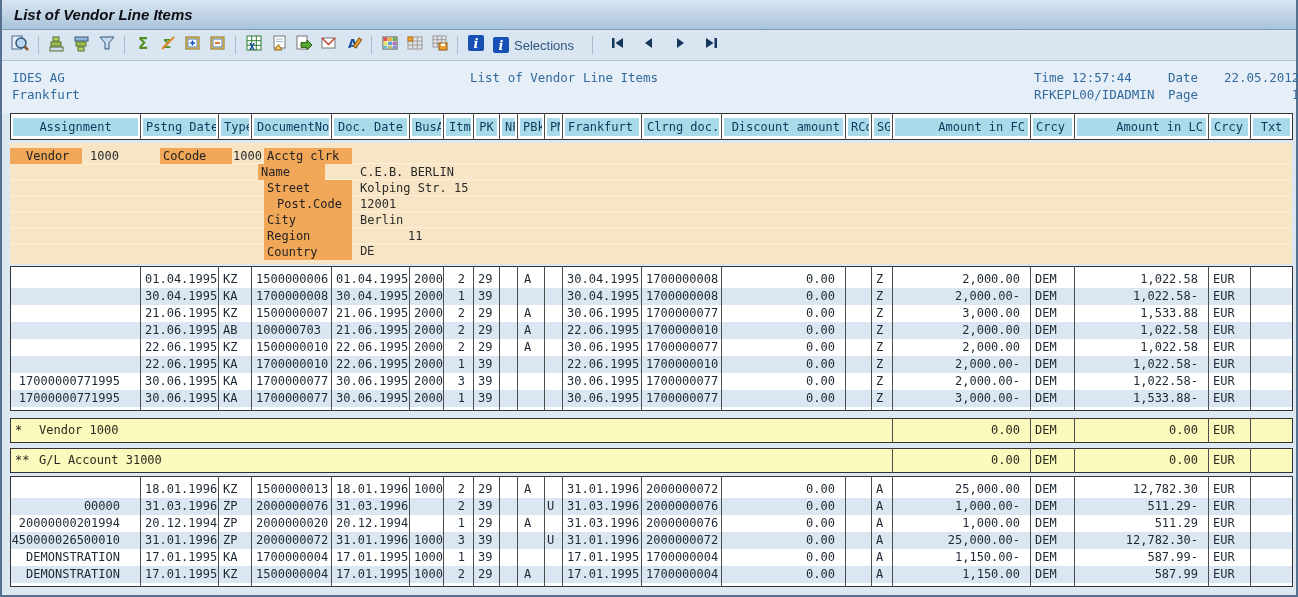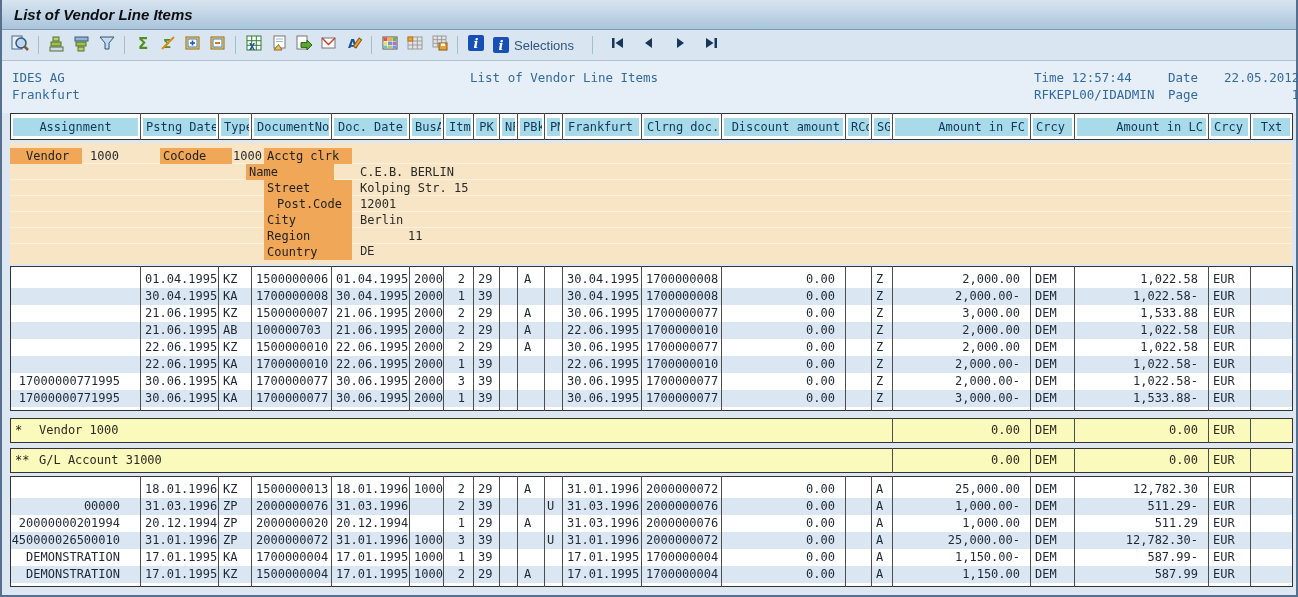--- a/index.html
+++ b/index.html
@@ -358,21 +358,21 @@
 
     <div class="vendor-band">
       <div class="v-row">
         <span class="lab" style="left:0;width:72px;padding-left:16px;">Vendor</span>
         <span class="val" style="left:80px;">1000</span>
         <span class="lab" style="left:150px;width:72px;">CoCode</span>
         <span class="val ar" style="left:190px;width:62px;">1000</span>
         <span class="lab" style="left:254px;width:88px;">Acctg clrk</span>
       </div>
       <div class="v-row">
-        <span class="lab" style="left:236px;width:88px;">Name</span>
+        <span class="lab" style="left:248px;width:67px;">Name</span>
         <span class="val" style="left:350px;">C.E.B. BERLIN</span>
       </div>
       <div class="v-row">
         <span class="lab" style="left:254px;width:88px;">Street</span>
         <span class="val" style="left:350px;">Kolping Str. 15</span>
       </div>
       <div class="v-row">
         <span class="lab" style="left:254px;width:88px;text-align:center;">Post.Code</span>
         <span class="val" style="left:350px;">12001</span>
       </div>

